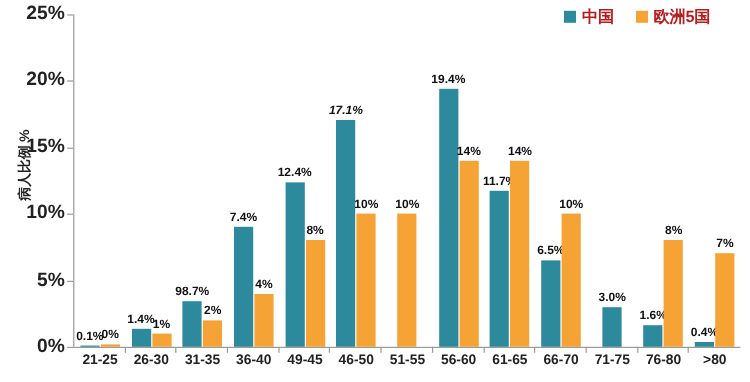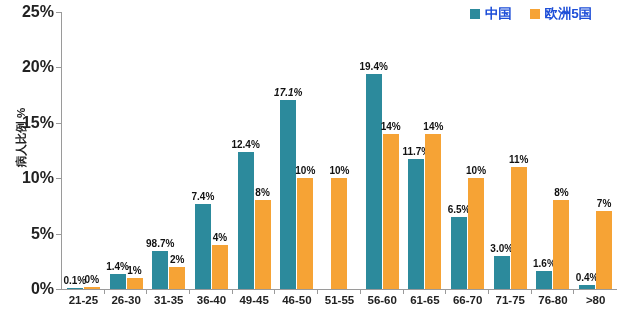--- a/index.html
+++ b/index.html
@@ -14,21 +14,21 @@
   #chart-root{position:absolute;left:0;top:0;width:625px;height:318px;}
 
   
   .legend{
     position:absolute;left:470px;top:5px;
     display:flex;align-items:center;gap:18px;
     font-size:13px;font-weight:700;
   }
   .legend-entry{display:flex;align-items:center;gap:5px;white-space:nowrap;}
   .legend-swatch{width:10px;height:10px;display:block;}
-  .legend-label{font-size:13.5px;font-weight:700;color:#1d4ed8;letter-spacing:-0.2px;}
+  .legend-label{font-size:13.5px;font-weight:700;color:#b91c1c;letter-spacing:-0.2px;}
 
   
   .ylabel{
     position:absolute;left:-44px;top:130px;
     width:130px;text-align:center;
     transform:rotate(-90deg);
     font-size:11.5px;font-weight:700;color:#222;
     letter-spacing:0px;
   }
 
@@ -140,21 +140,21 @@
       <div class="group">
         <div class="bar bar-cn" style="height: 37.672px;">
           <span class="bar-val">98.7%</span>
         </div>
         <div class="bar bar-eu" style="height: 22.16px;">
           <span class="bar-val">2%</span>
         </div>
         <div class="sep"></div>
       </div>
       <div class="group">
-        <div class="bar bar-cn" style="height: 85px;">
+        <div class="bar bar-cn" style="height: 100px;">
           <span class="bar-val">7.4%</span>
         </div>
         <div class="bar bar-eu" style="height: 44.32px;">
           <span class="bar-val">4%</span>
         </div>
         <div class="sep"></div>
       </div>
       <div class="group">
         <div class="bar bar-cn" style="height: 137.392px;">
           <span class="bar-val">12.4%</span>
@@ -202,23 +202,20 @@
           <span class="bar-val">6.5%</span>
         </div>
         <div class="bar bar-eu" style="height: 110.8px;">
           <span class="bar-val">10%</span>
         </div>
         <div class="sep"></div>
       </div>
       <div class="group">
         <div class="bar bar-cn" style="height: 33.24px;">
           <span class="bar-val">3.0%</span>
-        </div>
-        <div class="bar bar-eu" style="height: 121.88px;">
-          <span class="bar-val">11%</span>
         </div>
         <div class="sep"></div>
       </div>
       <div class="group">
         <div class="bar bar-cn" style="height: 17.728px;">
           <span class="bar-val">1.6%</span>
         </div>
         <div class="bar bar-eu" style="height: 88.64px;">
           <span class="bar-val">8%</span>
         </div>

